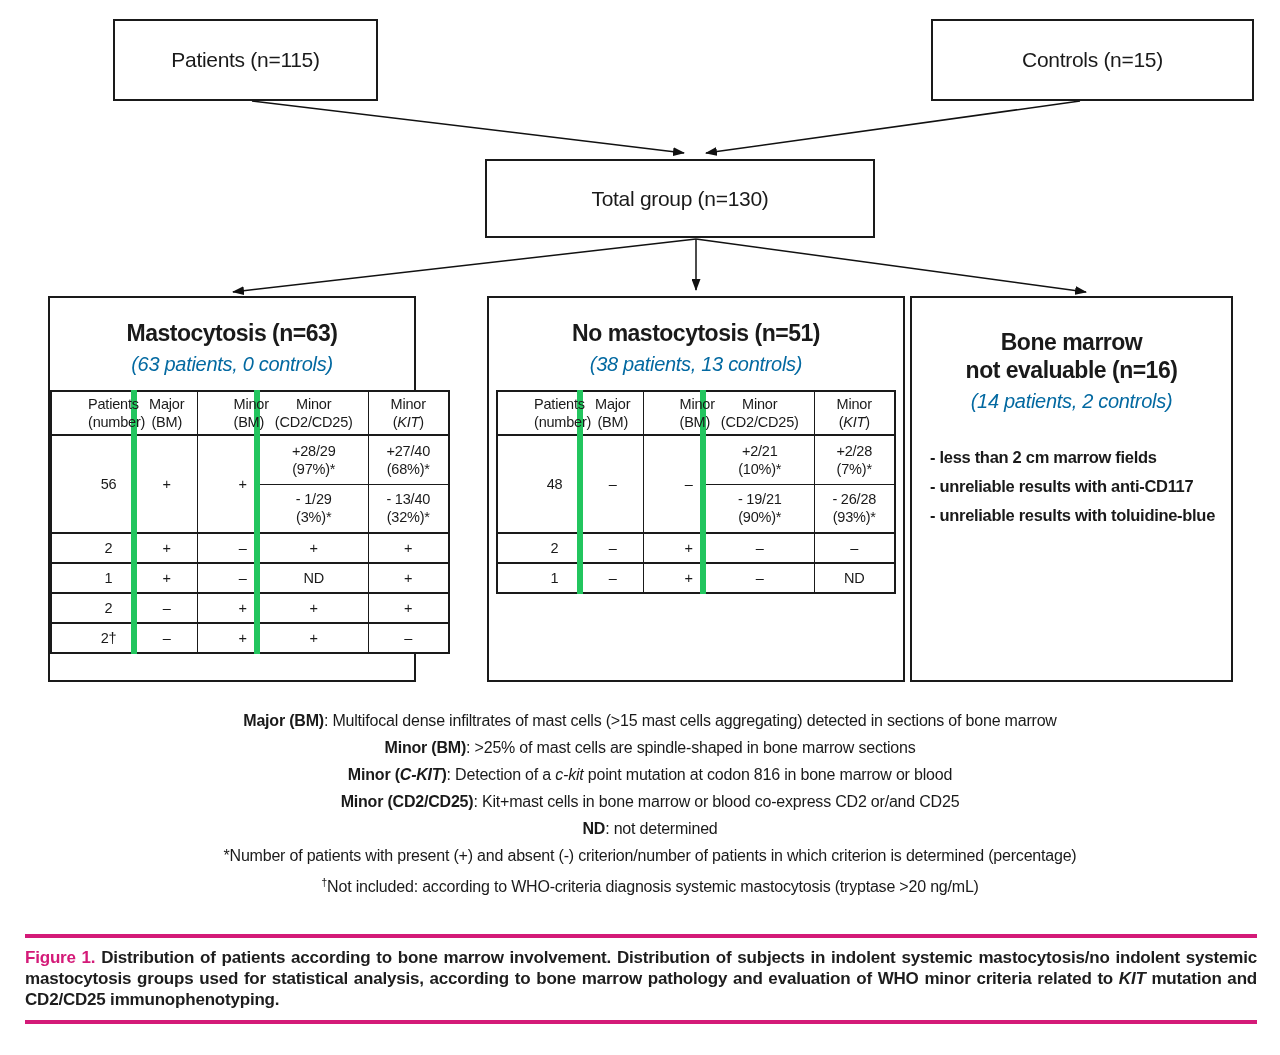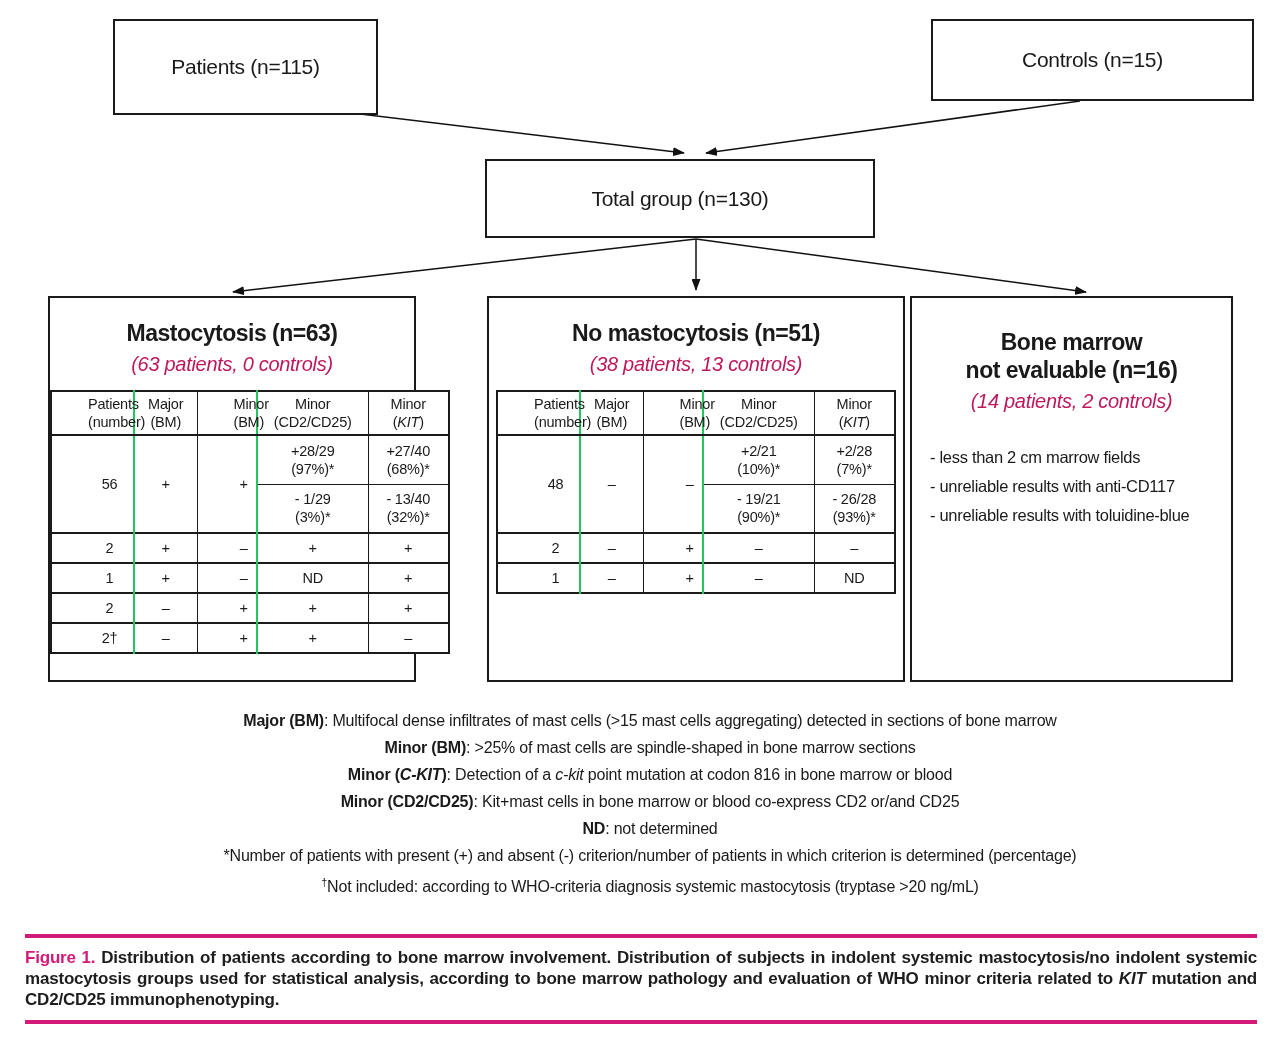--- a/index.html
+++ b/index.html
@@ -6,64 +6,64 @@
   html,body { background:#ffffff; }
   body { font-family: "Liberation Sans", "DejaVu Sans", sans-serif; color:#1a1a1a; }
   #canvas { position:relative; width:1280px; height:1055px; background:#ffffff; overflow:hidden; }
 
   
   .flowbox {
     position:absolute; border:2px solid #1a1a1a; background:#fff;
     display:flex; align-items:center; justify-content:center;
     font-size:21px; letter-spacing:-0.3px; z-index:2;
   }
-  #box-patients { left:113px; top:19px;  width:265px; height:96px; }
+  #box-patients { left:113px; top:19px;  width:265px; height:82px; }
   #box-controls { left:931px; top:19px;  width:323px; height:82px; }
   #box-total    { left:485px; top:159px; width:390px; height:79px; }
 
   
   #arrows { position:absolute; left:0; top:0; width:1280px; height:1055px; z-index:1; }
   #arrows line { stroke:#111; stroke-width:1.5; }
 
   
   .panel {
     position:absolute; top:296px; height:386px; border:2px solid #1a1a1a;
     background:#fff; z-index:2; text-align:center;
   }
   #panel-masto   { left:48px;  width:368px; }
   #panel-nomasto { left:487px; width:418px; }
   #panel-bm      { left:910px; width:323px; }
 
   .panel-title { margin-top:22px; font-size:23px; font-weight:bold; letter-spacing:-0.5px; }
   .panel-title.two-line { line-height:28px; }
-  .panel-subtitle { margin-top:6px; font-size:20px; font-style:italic; letter-spacing:-0.3px; color:#be185d; }
+  .panel-subtitle { margin-top:6px; font-size:20px; font-style:italic; letter-spacing:-0.3px; color:#0369a1; }
 
   
   table.criteria {
     border-collapse:collapse; margin:14px auto 0 auto; width:398px;
     border:2px solid #1a1a1a; table-layout:fixed; background:#fff;
   }
   table.criteria col.c1 { width:83px; }
   table.criteria col.c2 { width:63px; }
   table.criteria col.c3 { width:60px; }
   table.criteria col.c4 { width:111px; }
   table.criteria col.c5 { width:81px; }
   table.criteria th, table.criteria td {
     border:1px solid #1a1a1a; font-size:14.5px; line-height:18px;
     text-align:center; vertical-align:middle; white-space:pre-line;
     font-weight:normal; padding:3px 2px; letter-spacing:-0.2px;
   }
   table.criteria th { height:44px; border-bottom:2px solid #1a1a1a; }
-  table.criteria .colgap-r { border-right:2px solid #22c55e;padding-left:36px; }
+  table.criteria .colgap-r { border-right:6px solid #22c55e;padding-left:36px; }
   table.criteria tr.grp td { height:49px; }
   table.criteria tr.simple td { height:30px; border-top:2px solid #1a1a1a; }
 
   
   .bm-bullets { margin-top:30px; text-align:left; padding:0 10px 0 18px; }
-  .bm-bullets .bullet { font-size:16.5px; line-height:29px; letter-spacing:-0.3px; }
+  .bm-bullets .bullet { font-size:16.5px; line-height:29px; letter-spacing:-0.3px;font-weight:bold; }
 
   
   #footnotes { position:absolute; left:55px; top:707px; width:1190px; z-index:2;text-align:center; }
   .footnote { font-size:16px; line-height:27px; letter-spacing:-0.2px; }
 
   
   #caption-block {
     position:absolute; left:25px; top:934px; width:1232px; z-index:2;
     border-top:4px solid #d41a78; border-bottom:4px solid #d41a78;
     padding:9px 0 10px 0;

